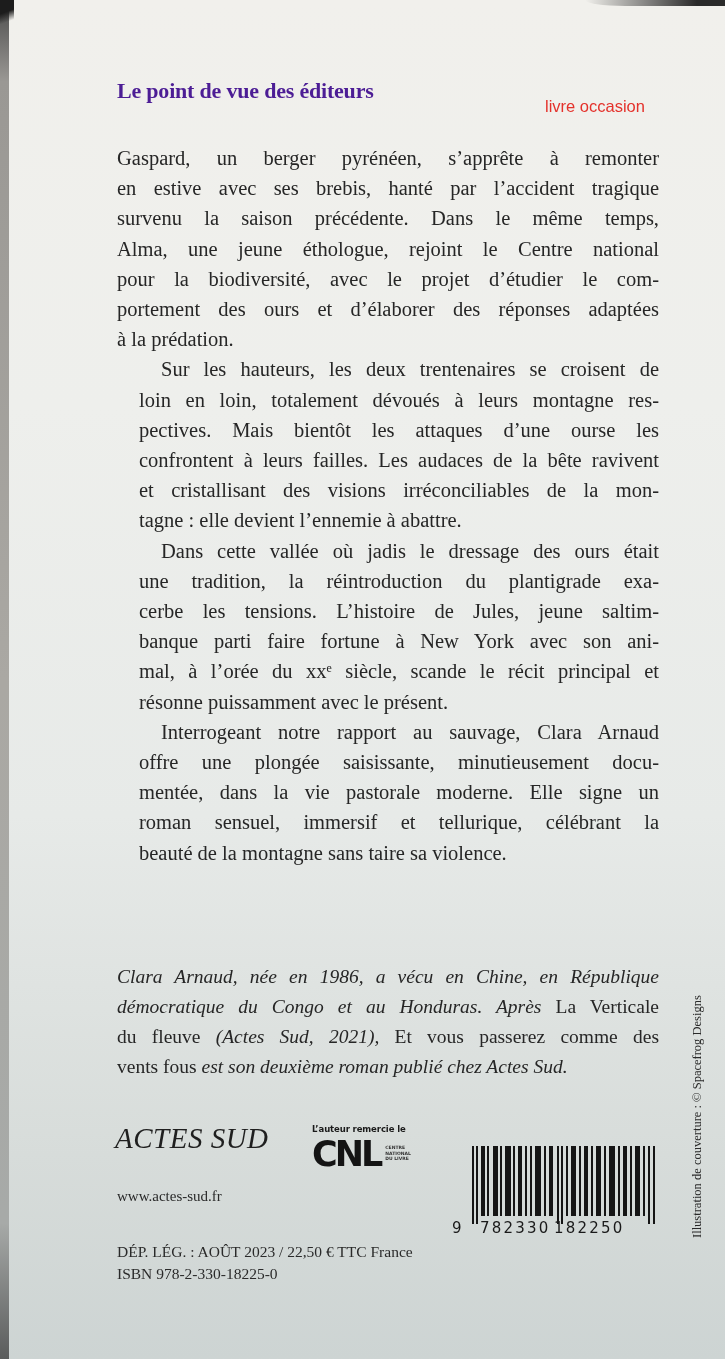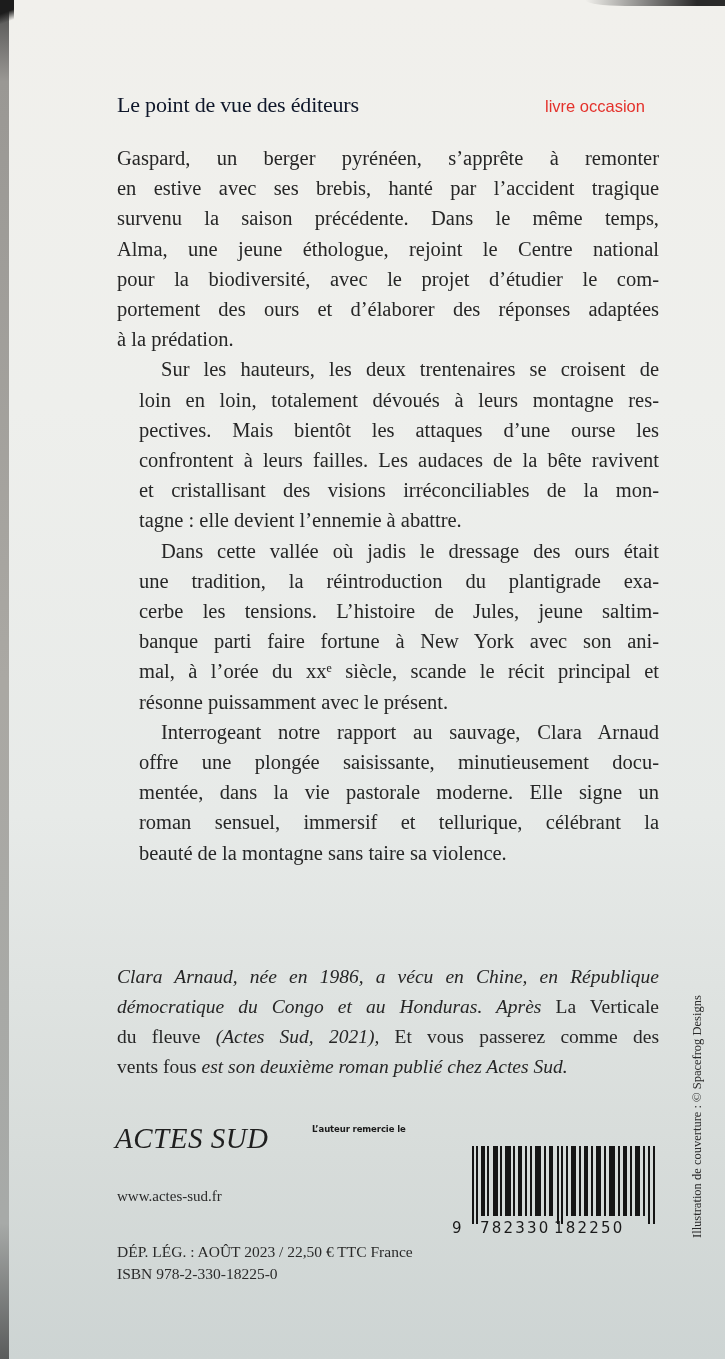--- a/index.html
+++ b/index.html
@@ -18,22 +18,22 @@
       background: linear-gradient(90deg, rgba(30,30,30,0) 0%, #2a2a2a 80%);
       border-bottom-left-radius: 40px 6px;
     }
     .corner-tl {
       position: absolute; left: 0; top: 0; width: 14px; height: 30px;
       background: linear-gradient(160deg, #1c1c1c 40%, rgba(0,0,0,0) 70%);
     }
     .page { position: absolute; left: 0; top: 0; width: 725px; height: 1359px; }
 
     .heading {
-      position: absolute; left: 117px; top: 92px;
-      font-size: 22px; font-weight: normal; color: #0f172a;
+      position: absolute; left: 117px; top: 78px;
+      font-size: 22px; font-weight: bold; color: #4c1d95;
       letter-spacing: -0.2px;
     }
     .stamp {
       position: absolute; left: 545px; top: 97px;
       font-family: "Liberation Sans", "DejaVu Sans", sans-serif;
       font-size: 16.5px; color: #e4312b;
     }
 
     .body-text {
       position: absolute; left: 117px; top: 143px; width: 542px;
@@ -157,20 +157,28 @@
     <span class="line"><i>démocratique du Congo et au Honduras. Après </i><span>La Verticale</span></span>
     <span class="line"><span>du fleuve </span><i>(Actes Sud, 2021),</i><span> Et vous passerez comme des</span></span>
     <span class="line last"><span>vents fous </span><i>est son deuxième roman publié chez Actes Sud.</i></span>
   </div>
 
   <div class="publisher">ACTES SUD</div>
   <div class="publisher-url">www.actes-sud.fr</div>
 
   <div class="cnl">
     <div class="thanks">L’auteur remercie le</div>
+    <div class="logo-wrap">
+      <div class="logo">CNL</div>
+      <div class="sub">
+        <div>CENTRE</div>
+        <div>NATIONAL</div>
+        <div>DU LIVRE</div>
+      </div>
+    </div>
   </div>
 
   <div class="legal">
     <div>DÉP. LÉG. : AOÛT 2023 / 22,50 € TTC France</div>
     <div>ISBN 978-2-330-18225-0</div>
   </div>
 
   <div class="barcode-wrap">
     <svg class="barcode-bars" viewBox="0 0 186 78" preserveAspectRatio="none">
       <g fill="#151515">

